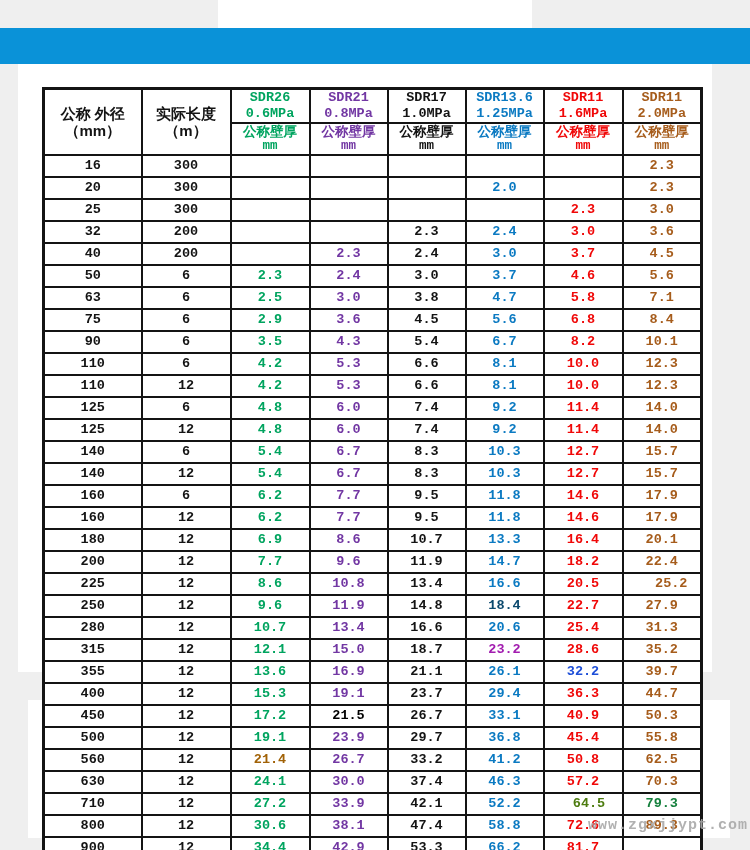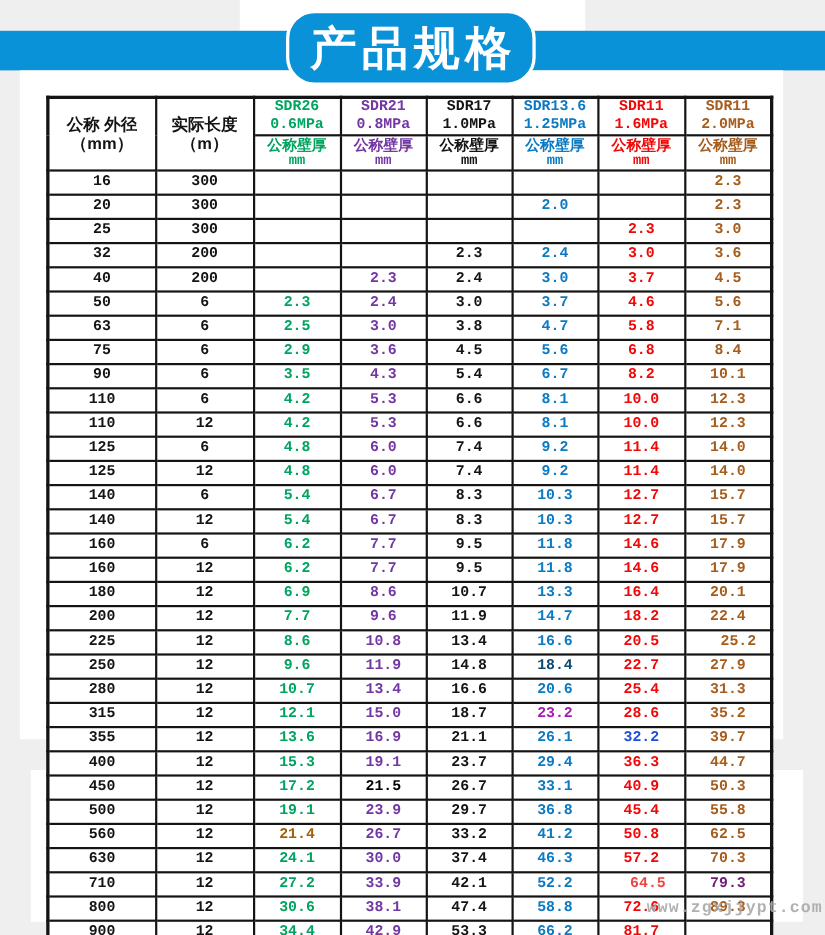--- a/index.html
+++ b/index.html
@@ -54,23 +54,20 @@
 </style>
 </head>
 <body>
 
 <div class="canvas">
   <div class="bg-top-white"></div>
   <div class="banner-strip" style="background: rgb(10, 146, 216);"></div>
   <div class="bg-white-a"></div>
   <div class="bg-white-b"></div>
 
-  <div class="banner-pill" style="background: rgb(10, 146, 216);">
-    <span>产品规格</span>
-  </div>
 
   <div class="table-wrap">
     <table class="spec">
       <colgroup>
         <col style="width:98px">
           <col style="width:89px">
         <col style="width:79px">
           <col style="width:78px">
           <col style="width:78px">
         <col style="width:78px">
@@ -433,22 +430,22 @@
             <td style="color: rgb(240, 8, 8);">57.2</td>
             <td style="color: rgb(166, 92, 27);">70.3</td>
           </tr>
           <tr>
             <td>710</td>
             <td>12</td>
             <td style="color: rgb(0, 164, 95);">27.2</td>
             <td style="color: rgb(114, 55, 163);">33.9</td>
             <td style="color: rgb(20, 20, 20);">42.1</td>
             <td style="color: rgb(11, 122, 194);">52.2</td>
-            <td style="color: #ef4444; padding-left: 12px;">64.5</td>
-            <td style="color: #701a75;">79.3</td>
+            <td style="color: #4d7c0f; padding-left: 12px;">64.5</td>
+            <td style="color: #15803d;">79.3</td>
           </tr>
           <tr>
             <td>800</td>
             <td>12</td>
             <td style="color: rgb(0, 164, 95); margin-left: 32px;">30.6</td>
             <td style="color: rgb(114, 55, 163);">38.1</td>
             <td style="color: rgb(20, 20, 20);">47.4</td>
             <td style="color: rgb(11, 122, 194);">58.8</td>
             <td style="color: rgb(240, 8, 8);">72.6</td>
             <td style="color: rgb(166, 92, 27);">89.3</td>

